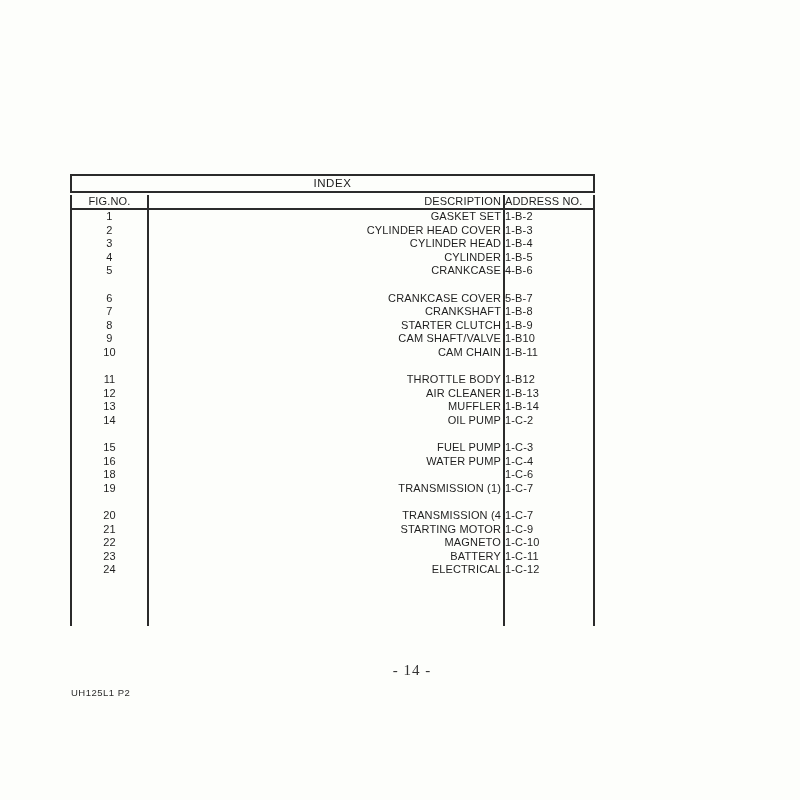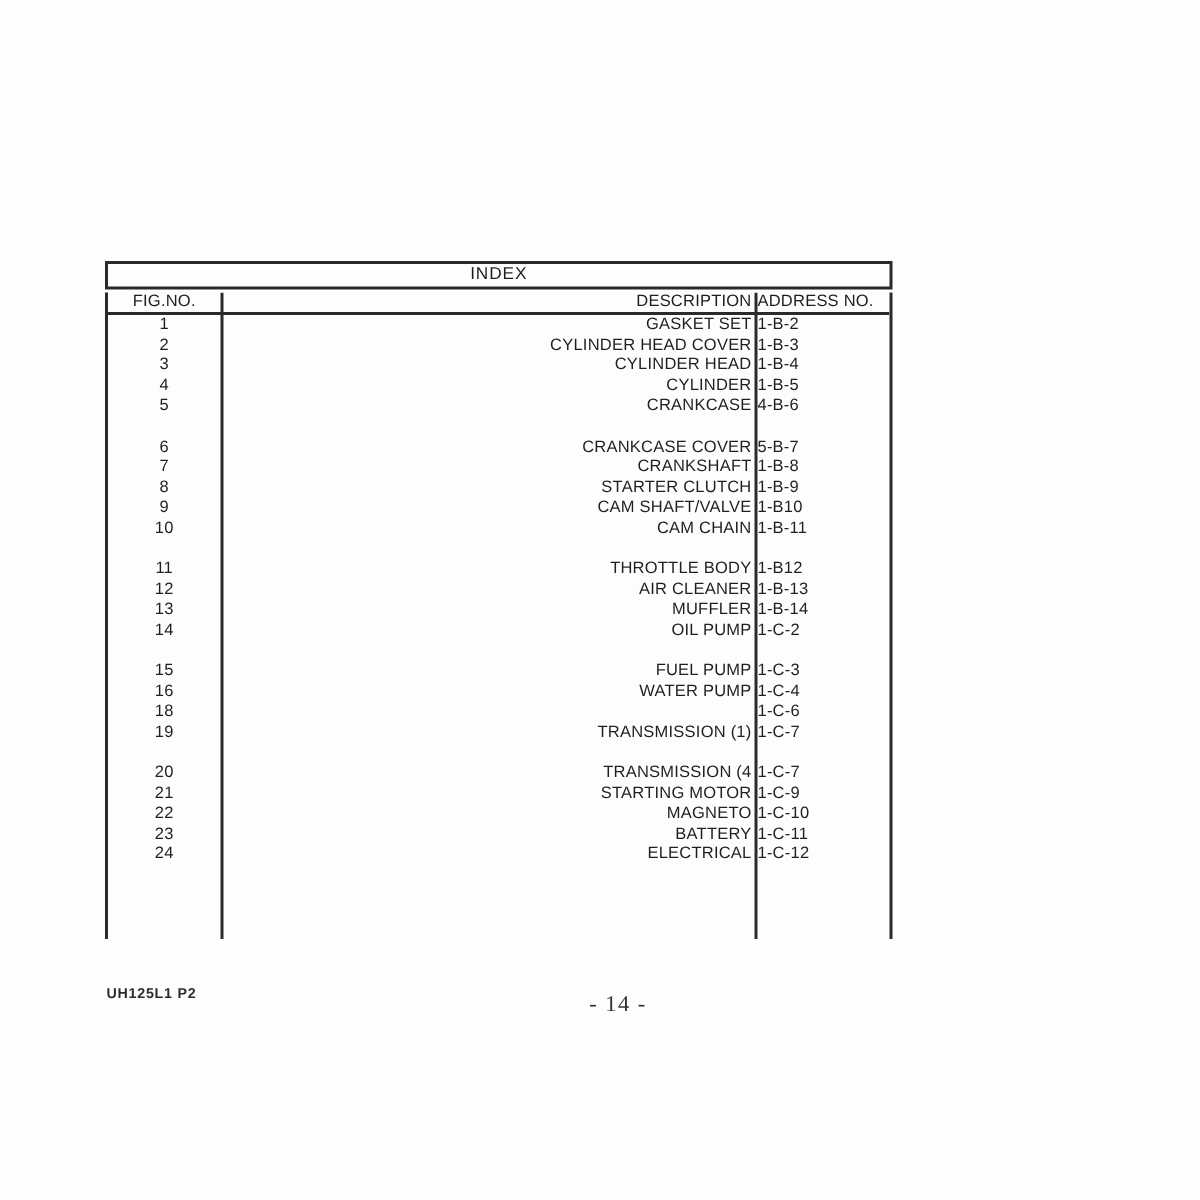--- a/index.html
+++ b/index.html
@@ -53,22 +53,22 @@
   .fig  { left: 0;     width: 75px;  text-align: center; }
   .desc { left: 106px; right: 92px;  text-align: right; }
   .addr { left: 433px; width: 104px;  text-align: left; }
 
   .row    { position: relative; height: 13.6px; }
   .row .cell { line-height: 13.6px; }
   .spacer { height: 13.6px; }
 
   
   .footer-left {
-    position: absolute; left: 71px; top: 657px;
-    font-size: 9.5px; font-weight: bold; letter-spacing: 0.5px;
+    position: absolute; left: 71px; top: 687px;
+    font-size: 9.5px; font-weight: normal; letter-spacing: 0.5px;
     color: #2c2c2c;
   }
   .footer-center {
     position: absolute; left: 312px; top: 662px; width: 200px;
     text-align: center;
     font-family: "Liberation Serif", serif;
     font-size: 15px; letter-spacing: 1px;
     color: #333;
   }
 </style>

